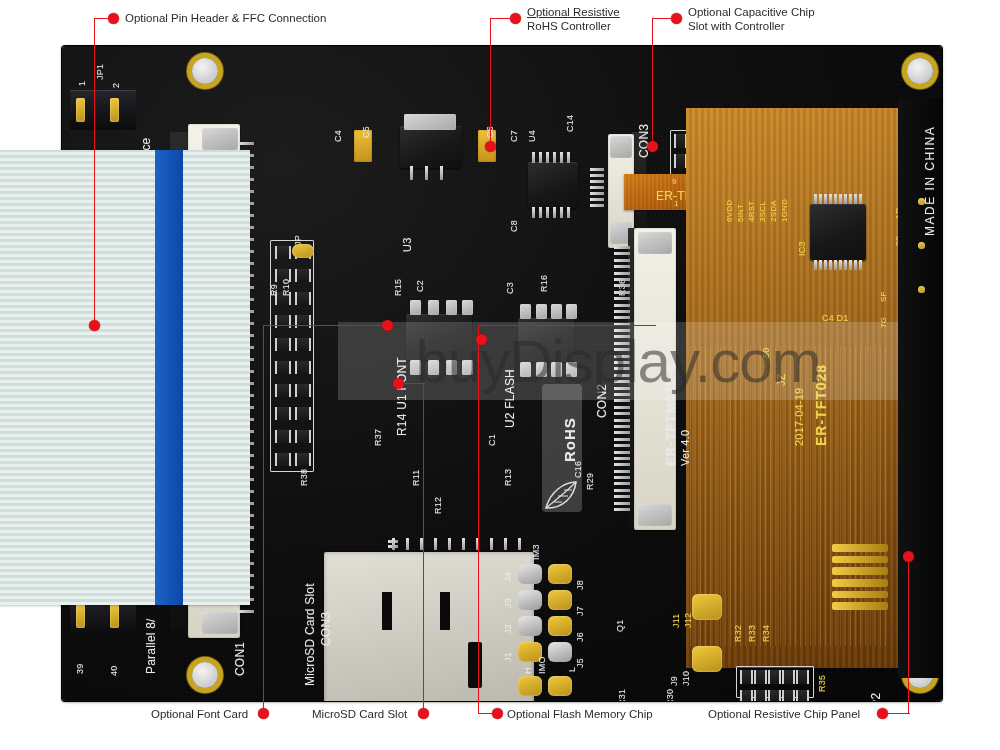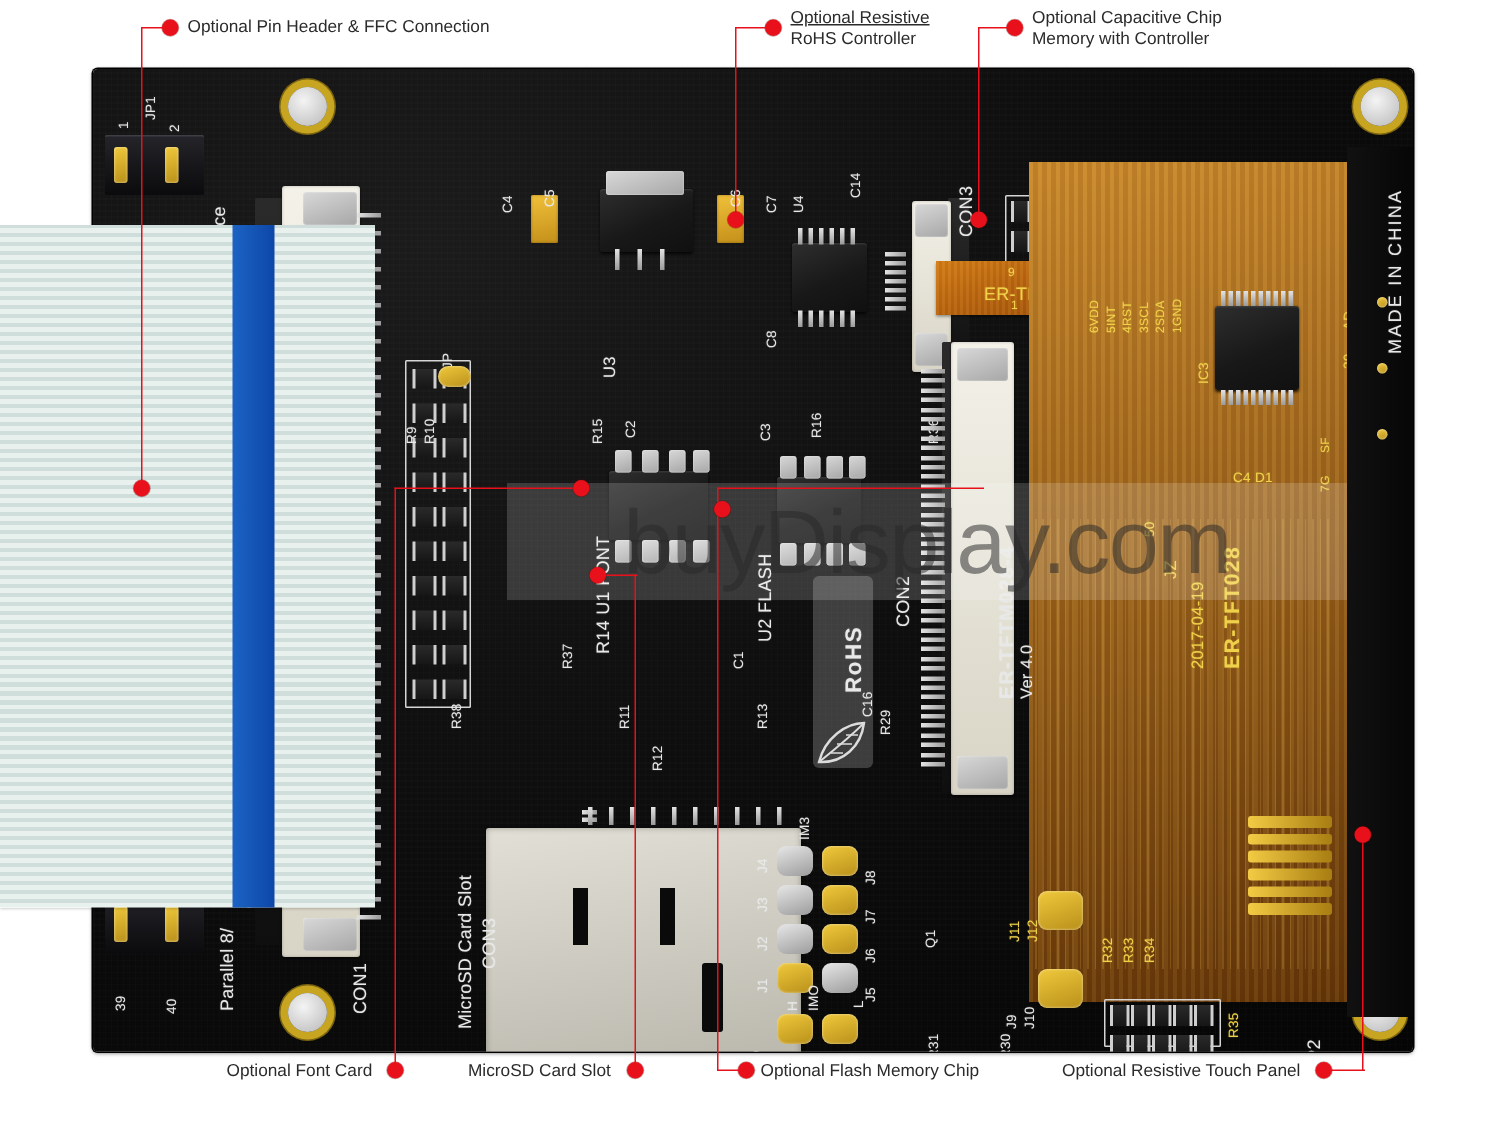--- a/index.html
+++ b/index.html
@@ -553,21 +553,21 @@
   <div class="dot" style="left:89px;top:320px;"></div>
 
   <div class="lbl" style="left:527px;top:5px;text-decoration:underline;">Optional Resistive</div>
   <div class="lbl" style="left:527px;top:19px;">RoHS Controller</div>
   <div class="dot" style="left:510px;top:13px;"></div>
   <div class="ln lnh" style="left:490px;top:18px;width:24px;"></div>
   <div class="ln lnv" style="left:490px;top:18px;height:128px;"></div>
   <div class="dot" style="left:485px;top:141px;"></div>
 
   <div class="lbl" style="left:688px;top:5px;">Optional Capacitive Chip</div>
-  <div class="lbl" style="left:688px;top:19px;">Memory with Controller</div>
+  <div class="lbl" style="left:688px;top:19px;">Slot with Controller</div>
   <div class="dot" style="left:671px;top:13px;"></div>
   <div class="ln lnh" style="left:652px;top:18px;width:24px;"></div>
   <div class="ln lnv" style="left:652px;top:18px;height:128px;"></div>
   <div class="dot" style="left:647px;top:141px;"></div>
 
   <div class="lbl" style="left:151px;top:707px;">Optional Font Card</div>
   <div class="dot" style="left:258px;top:708px;"></div>
   <div class="ln lnv" style="left:263px;top:325px;height:388px;"></div>
   <div class="ln lnh" style="left:263px;top:325px;width:122px;"></div>
   <div class="dot" style="left:382px;top:320px;"></div>
@@ -578,19 +578,19 @@
   <div class="ln lnh" style="left:397px;top:383px;width:28px;"></div>
   <div class="dot" style="left:393px;top:378px;"></div>
 
   <div class="lbl" style="left:507px;top:707px;">Optional Flash Memory Chip</div>
   <div class="dot" style="left:492px;top:708px;"></div>
   <div class="ln lnh" style="left:478px;top:713px;width:18px;"></div>
   <div class="ln lnv" style="left:478px;top:325px;height:389px;"></div>
   <div class="ln lnh" style="left:478px;top:325px;width:178px;"></div>
   <div class="dot" style="left:476px;top:334px;"></div>
 
-  <div class="lbl" style="left:708px;top:707px;">Optional Resistive Touch Panel</div>
+  <div class="lbl" style="left:708px;top:707px;">Optional Resistive Chip Panel</div>
   <div class="dot" style="left:877px;top:708px;"></div>
   <div class="ln lnh" style="left:886px;top:713px;width:24px;"></div>
   <div class="ln lnv" style="left:908px;top:556px;height:158px;"></div>
   <div class="dot" style="left:903px;top:551px;"></div>
 
 </div>
 
 </body></html>

